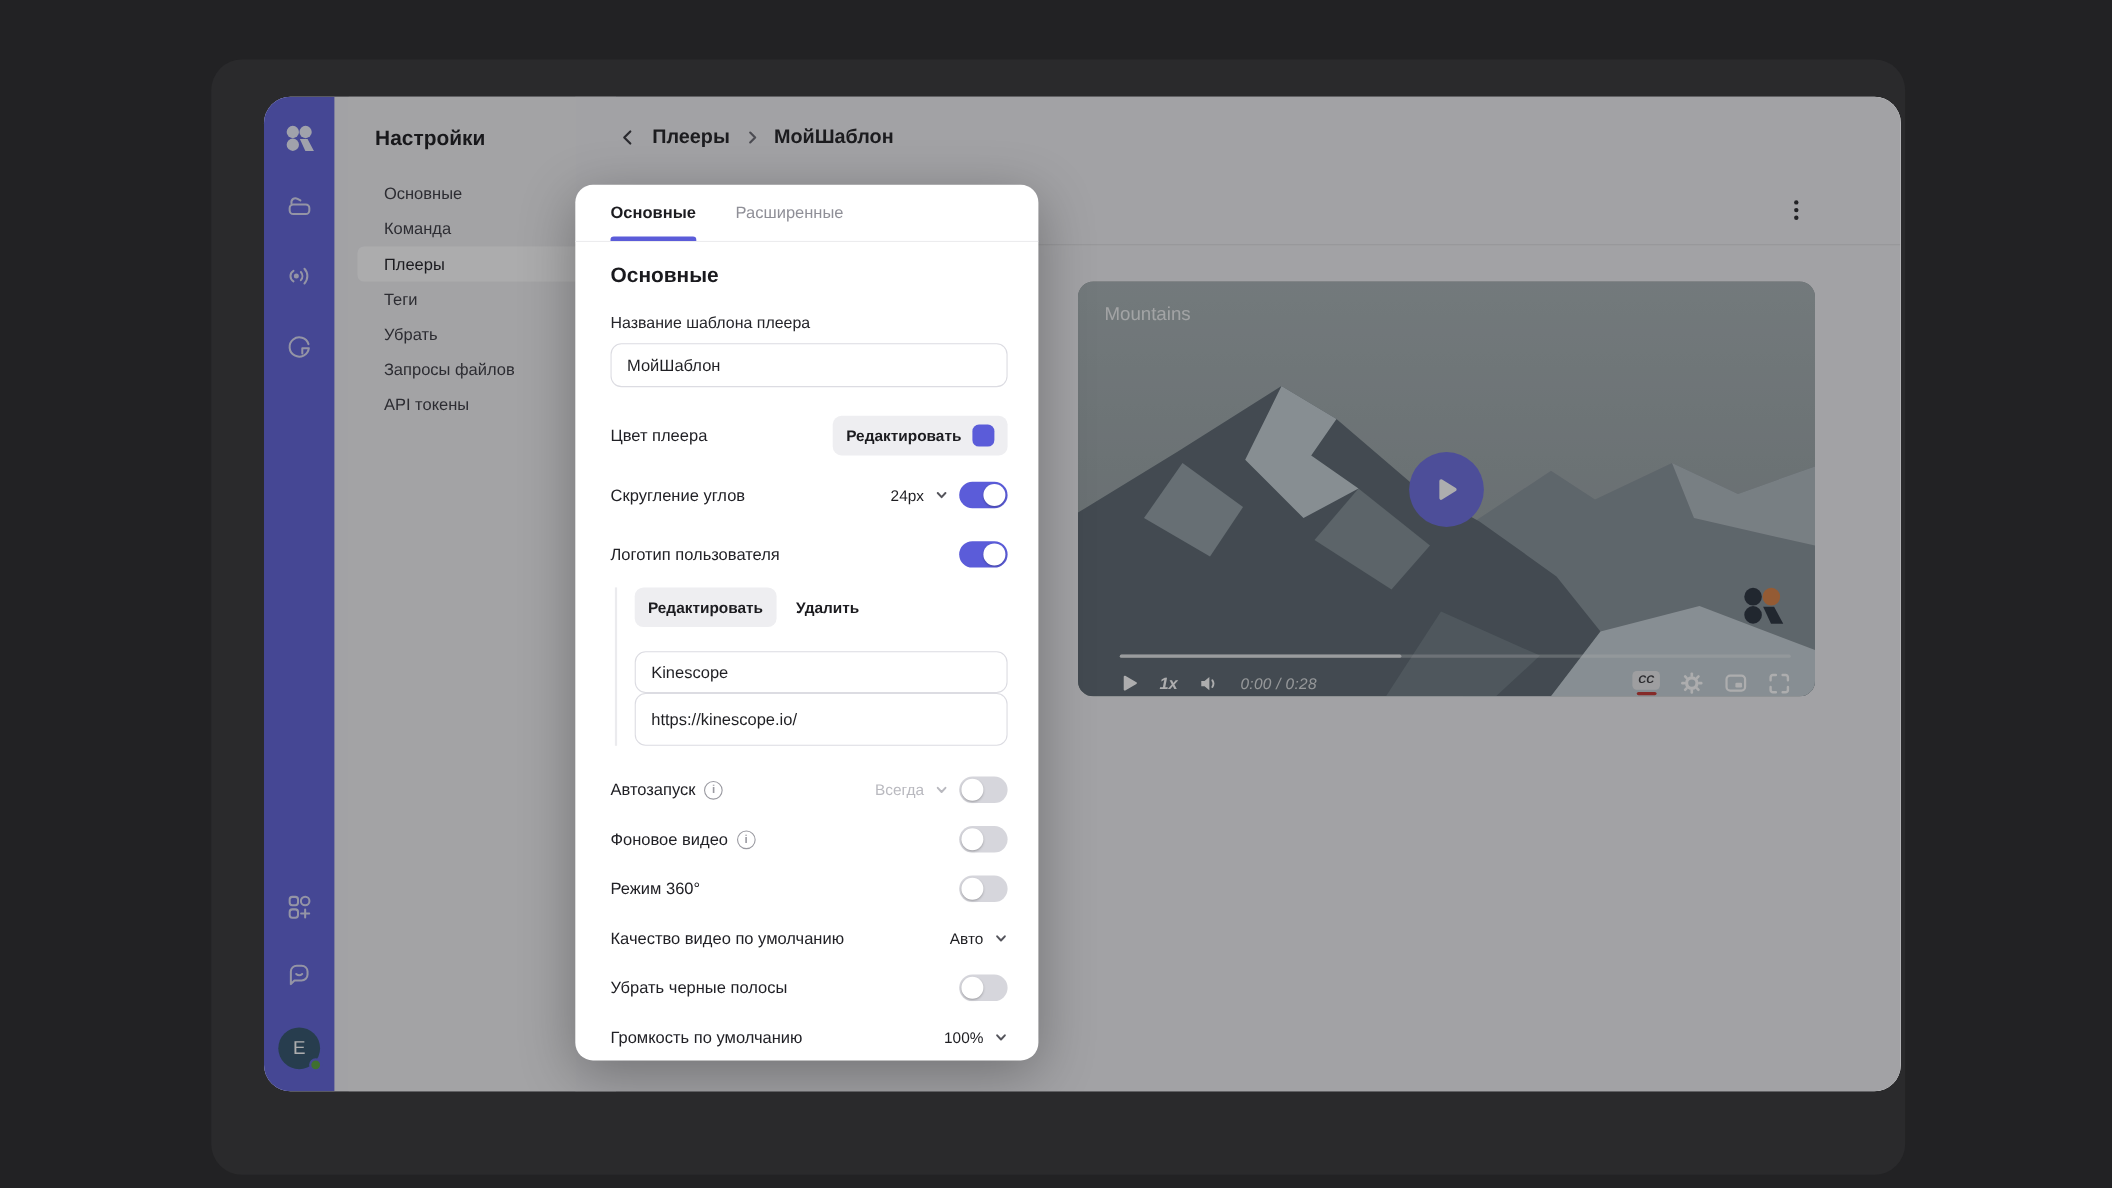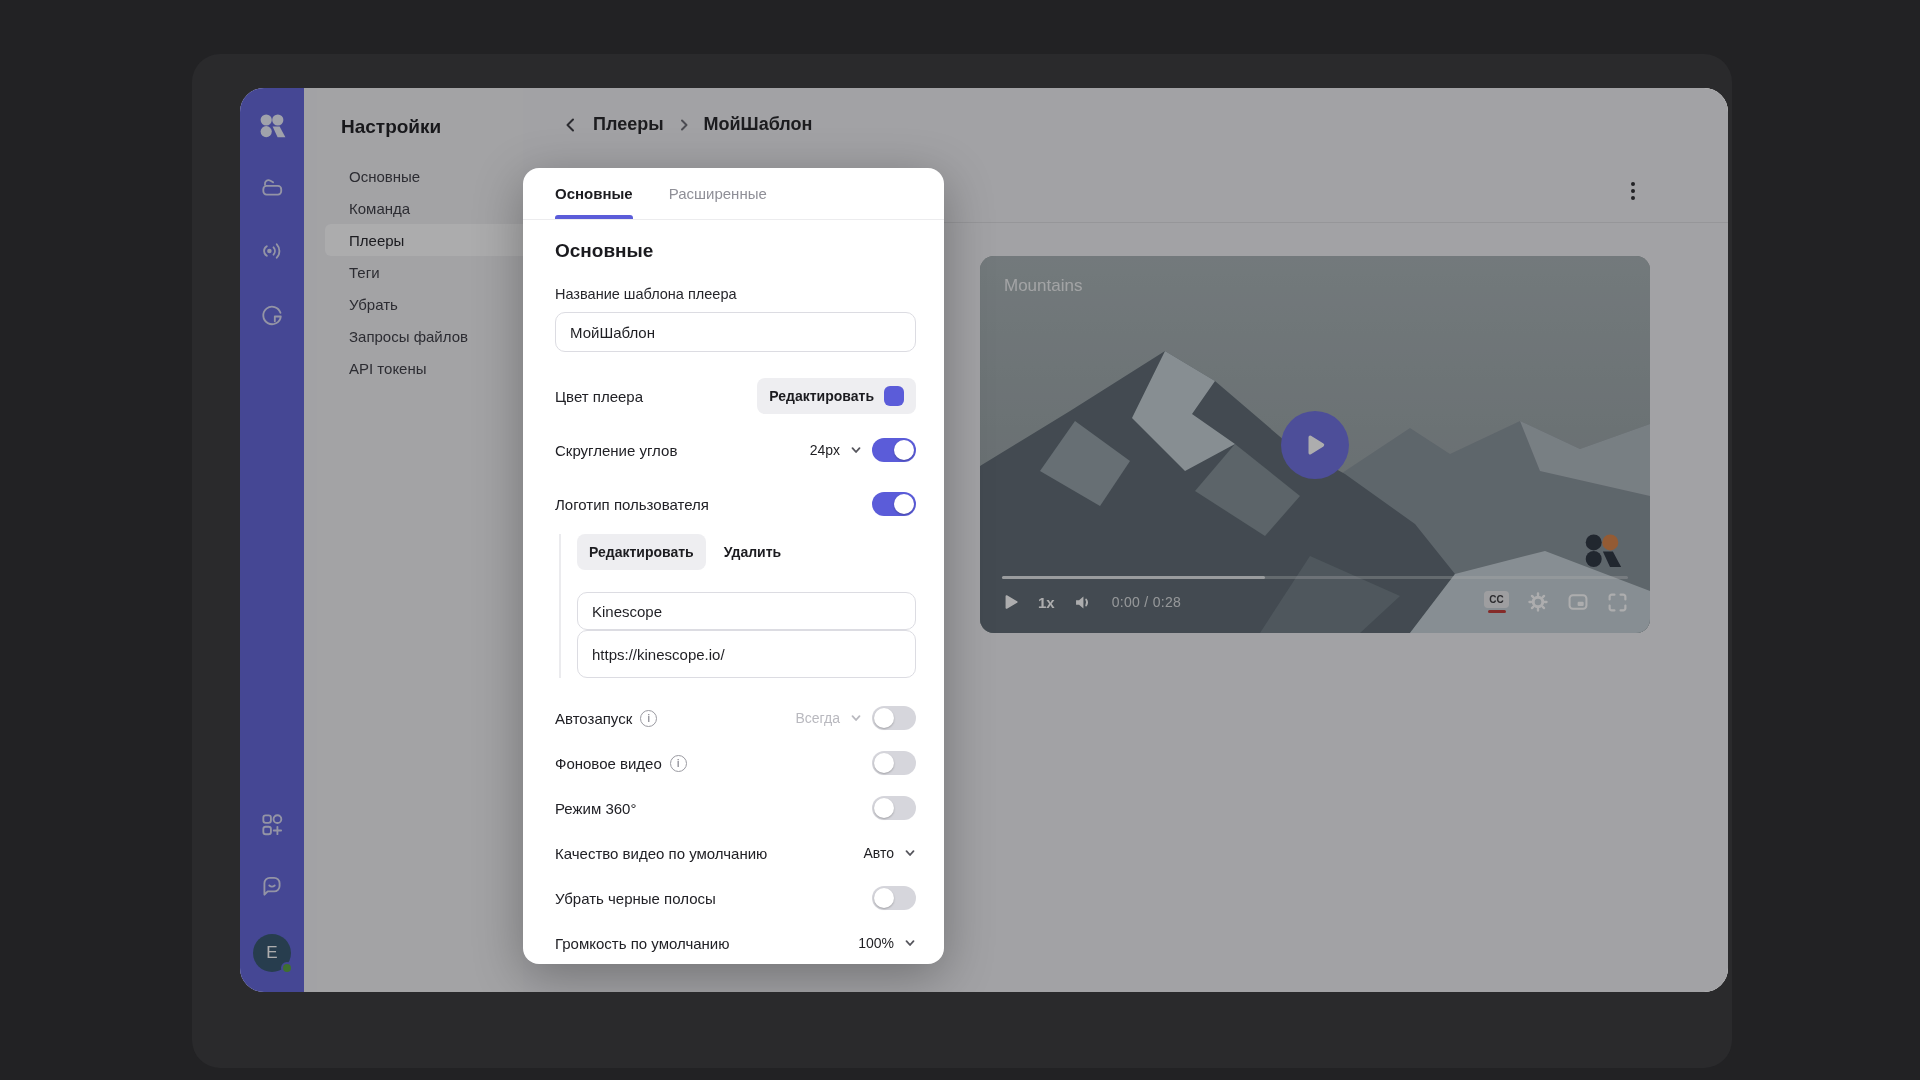--- a/index.html
+++ b/index.html
@@ -40,21 +40,21 @@
 
   
   .player { position:absolute; left:457px; top:168px; width:670px; height:377px;
     border-radius:14px; overflow:hidden; background:#8d9799; }
   .player svg.scene { position:absolute; inset:0; }
   .player-title { position:absolute; left:24px; top:20px; font-size:17px; color:rgba(255,255,255,.82); }
   .big-play { position:absolute; left:50%; top:50%; transform:translate(-50%,-50%);
     width:68px; height:68px; border-radius:50%; background:#6e6fe0; display:flex;
     align-items:center; justify-content:center; cursor:pointer; }
   .watermark { position:absolute; right:28px; bottom:62px; width:40px; height:40px; opacity:.92; }
-  .controls { position:absolute; left:0; right:0; bottom:0; padding:0 22px 20px 22px; }
+  .controls { position:absolute; left:16px; right:0; bottom:0; padding:0 22px 1px 22px;font-style:italic; }
   .progress { height:3.5px; border-radius:2px; background:rgba(255,255,255,.32); margin-bottom:12px; position:relative; cursor:pointer; }
   .progress .buffered { position:absolute; left:0; top:0; bottom:0; width:42%; background:rgba(255,255,255,.75); border-radius:2px; }
   .ctrl-row { display:flex; align-items:center; gap:18px; }
   .ctrl-row .spacer { flex:1; }
   .ctrl-btn { display:flex; align-items:center; justify-content:center; cursor:pointer; }
   .speed { color:#fff; font-size:15px; font-weight:bold; }
   .time { color:rgba(255,255,255,.78); font-size:14px; letter-spacing:.3px; }
   .cc-wrap { display:flex; flex-direction:column; align-items:center; gap:2px; cursor:pointer; }
   .cc-badge { width:25px; height:17px; border-radius:4px; background:#e9e9ea; color:#3a3a3e;
     font-size:10px; font-weight:bold; display:flex; align-items:center; justify-content:center; }

